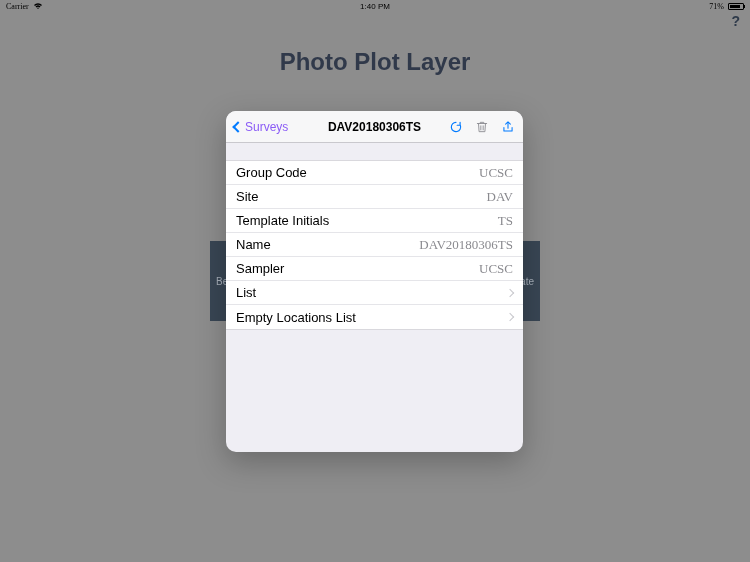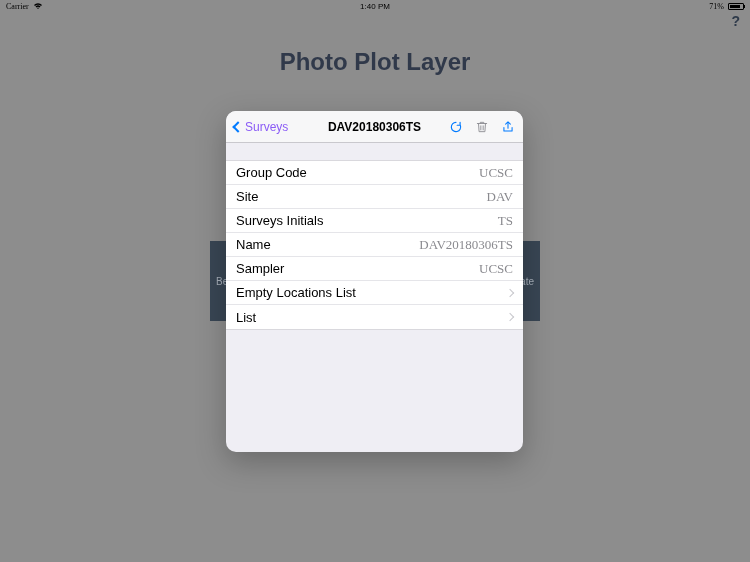--- a/index.html
+++ b/index.html
@@ -149,35 +149,35 @@
   <div class="list">
     <div class="row">
       <span>Group Code</span>
       <span class="val">UCSC</span>
     </div>
     <div class="row">
       <span>Site</span>
       <span class="val">DAV</span>
     </div>
     <div class="row">
-      <span>Surveys Initials</span>
+      <span>Template Initials</span>
       <span class="val">TS</span>
     </div>
     <div class="row">
       <span>Name</span>
       <span class="val">DAV20180306TS</span>
     </div>
     <div class="row">
       <span>Sampler</span>
       <span class="val">UCSC</span>
     </div>
     <div class="row">
-      <span>Empty Locations List</span>
+      <span>List</span>
       <span class="chev-right"></span>
     </div>
     <div class="row">
-      <span>List</span>
+      <span>Empty Locations List</span>
       <span class="chev-right"></span>
     </div>
   </div>
 
   <div class="flex-fill"></div>
 </div>
 
 </body></html>

